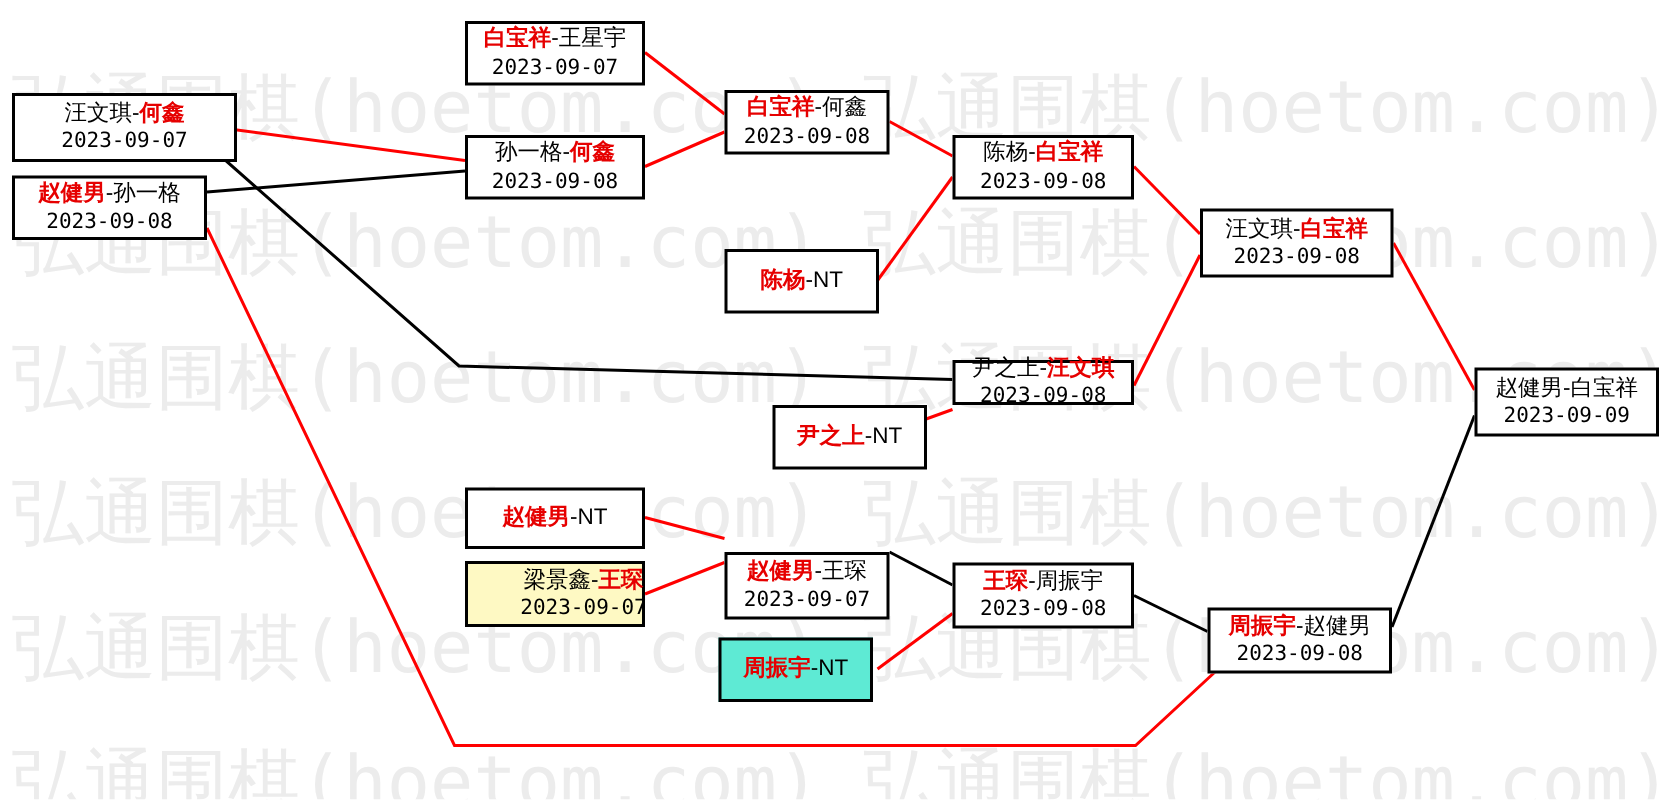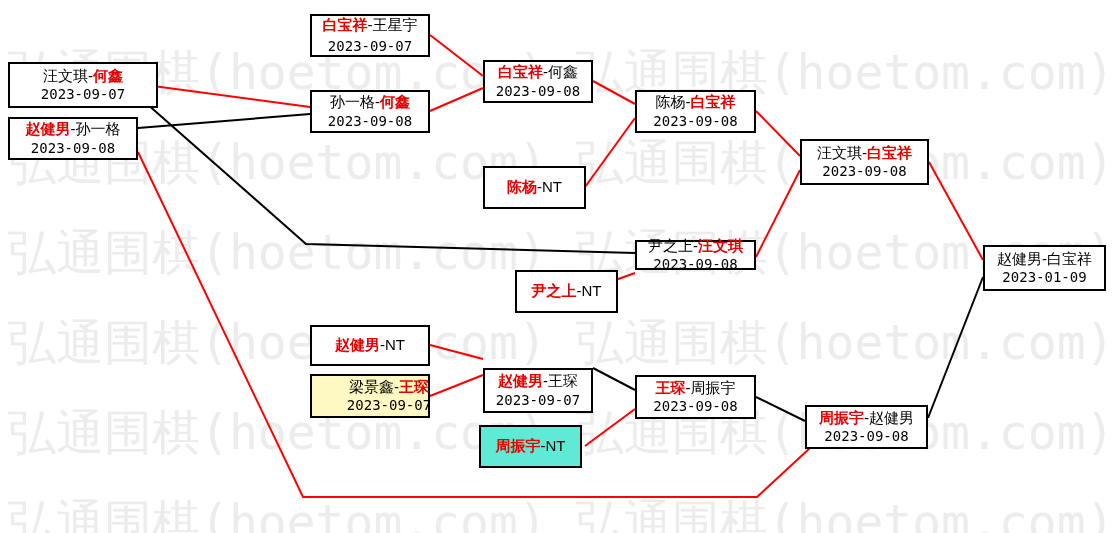--- a/index.html
+++ b/index.html
@@ -100,21 +100,21 @@
   <div id="match-layer">
       <div class="match-box" style="left: 8px; top: 62px; width: 150px; height: 46px; border-color: rgb(0, 0, 0); background: rgb(255, 255, 255);">
         <div class="names"><span class="player" style="color: rgb(0, 0, 0);">汪文琪</span><span style="color: rgb(0, 0, 0);">-</span><span class="winner" style="color: rgb(230, 0, 0);">何鑫</span></div>
         <div class="date">2023-09-07</div>
       </div>
       <div class="match-box" style="left: 8px; top: 117px; width: 130px; height: 43px; border-color: rgb(0, 0, 0); background: rgb(255, 255, 255);">
         <div class="names"><span class="winner" style="color: rgb(230, 0, 0);">赵健男</span><span style="color: rgb(0, 0, 0);">-</span><span class="player" style="color: rgb(0, 0, 0);">孙一格</span></div>
         <div class="date">2023-09-08</div>
       </div>
       <div class="match-box" style="left: 310px; top: 14px; width: 120px; height: 43px; border-color: rgb(0, 0, 0); background: rgb(255, 255, 255);">
-        <div class="names"><span class="winner" style="color: rgb(230, 0, 0);">白宝祥</span><span style="color: rgb(0, 0, 0);">-</span><span class="player" style="color: rgb(0, 0, 0); font-family: Liberation Mono, monospace;">王星宇</span></div>
+        <div class="names"><span class="winner" style="color: rgb(230, 0, 0);">白宝祥</span><span style="color: rgb(0, 0, 0);">-</span><span class="player" style="color: rgb(0, 0, 0);">王星宇</span></div>
         <div class="date">2023-09-07</div>
       </div>
       <div class="match-box" style="left: 310px; top: 90px; width: 120px; height: 43px; border-color: rgb(0, 0, 0); background: rgb(255, 255, 255);">
         <div class="names"><span class="player" style="color: rgb(0, 0, 0);">孙一格</span><span style="color: rgb(0, 0, 0);">-</span><span class="winner" style="color: rgb(230, 0, 0);">何鑫</span></div>
         <div class="date">2023-09-08</div>
       </div>
       <div class="match-box" style="left: 483px; top: 60px; width: 110px; height: 43px; border-color: rgb(0, 0, 0); background: rgb(255, 255, 255);">
         <div class="names"><span class="winner" style="color: rgb(230, 0, 0);">白宝祥</span><span style="color: rgb(0, 0, 0);">-</span><span class="player" style="color: rgb(0, 0, 0);">何鑫</span></div>
         <div class="date">2023-09-08</div>
       </div>
@@ -131,21 +131,21 @@
       </div>
       <div class="match-box" style="left: 635px; top: 240px; width: 121px; height: 30px; border-color: rgb(0, 0, 0); background: rgb(255, 255, 255);">
         <div class="names"><span class="player" style="color: rgb(0, 0, 0);">尹之上</span><span style="color: rgb(0, 0, 0);">-</span><span class="winner" style="color: rgb(230, 0, 0);">汪文琪</span></div>
         <div class="date">2023-09-08</div>
       </div>
       <div class="match-box" style="left: 483px; top: 270px; width: 103px; height: 43px; border-color: rgb(0, 0, 0); background: rgb(255, 255, 255); margin-left: 32px;">
         <div class="names"><span class="winner" style="color: rgb(230, 0, 0);">尹之上</span><span style="color: rgb(0, 0, 0);">-</span><span class="player" style="color: rgb(0, 0, 0);">NT</span></div>
       </div>
       <div class="match-box" style="left: 983px; top: 245px; width: 123px; height: 46px; border-color: rgb(0, 0, 0); background: rgb(255, 255, 255);">
         <div class="names"><span class="player" style="color: rgb(0, 0, 0);">赵健男</span><span style="color: rgb(0, 0, 0);">-</span><span class="player" style="color: rgb(0, 0, 0);">白宝祥</span></div>
-        <div class="date">2023-01-09</div>
+        <div class="date">2023-09-09</div>
       </div>
       <div class="match-box" style="left: 310px; top: 325px; width: 120px; height: 41px; border-color: rgb(0, 0, 0); background: rgb(255, 255, 255);">
         <div class="names"><span class="winner" style="color: rgb(230, 0, 0);">赵健男</span><span style="color: rgb(0, 0, 0);">-</span><span class="player" style="color: rgb(0, 0, 0);">NT</span></div>
       </div>
       <div class="match-box" style="left: 310px; top: 374px; width: 120px; height: 44px; border-color: rgb(0, 0, 0); background: #fef9c3; padding-left: 38px;">
         <div class="names"><span class="player" style="color: rgb(0, 0, 0);">梁景鑫</span><span style="color: rgb(0, 0, 0);">-</span><span class="winner" style="color: rgb(230, 0, 0);">王琛</span></div>
         <div class="date">2023-09-07</div>
       </div>
       <div class="match-box" style="left: 483px; top: 345px; width: 110px; height: 45px; border-color: rgb(0, 0, 0); background: rgb(255, 255, 255); margin-top: 23px;">
         <div class="names"><span class="winner" style="color: rgb(230, 0, 0);">赵健男</span><span style="color: rgb(0, 0, 0);">-</span><span class="player" style="color: rgb(0, 0, 0);">王琛</span></div>

